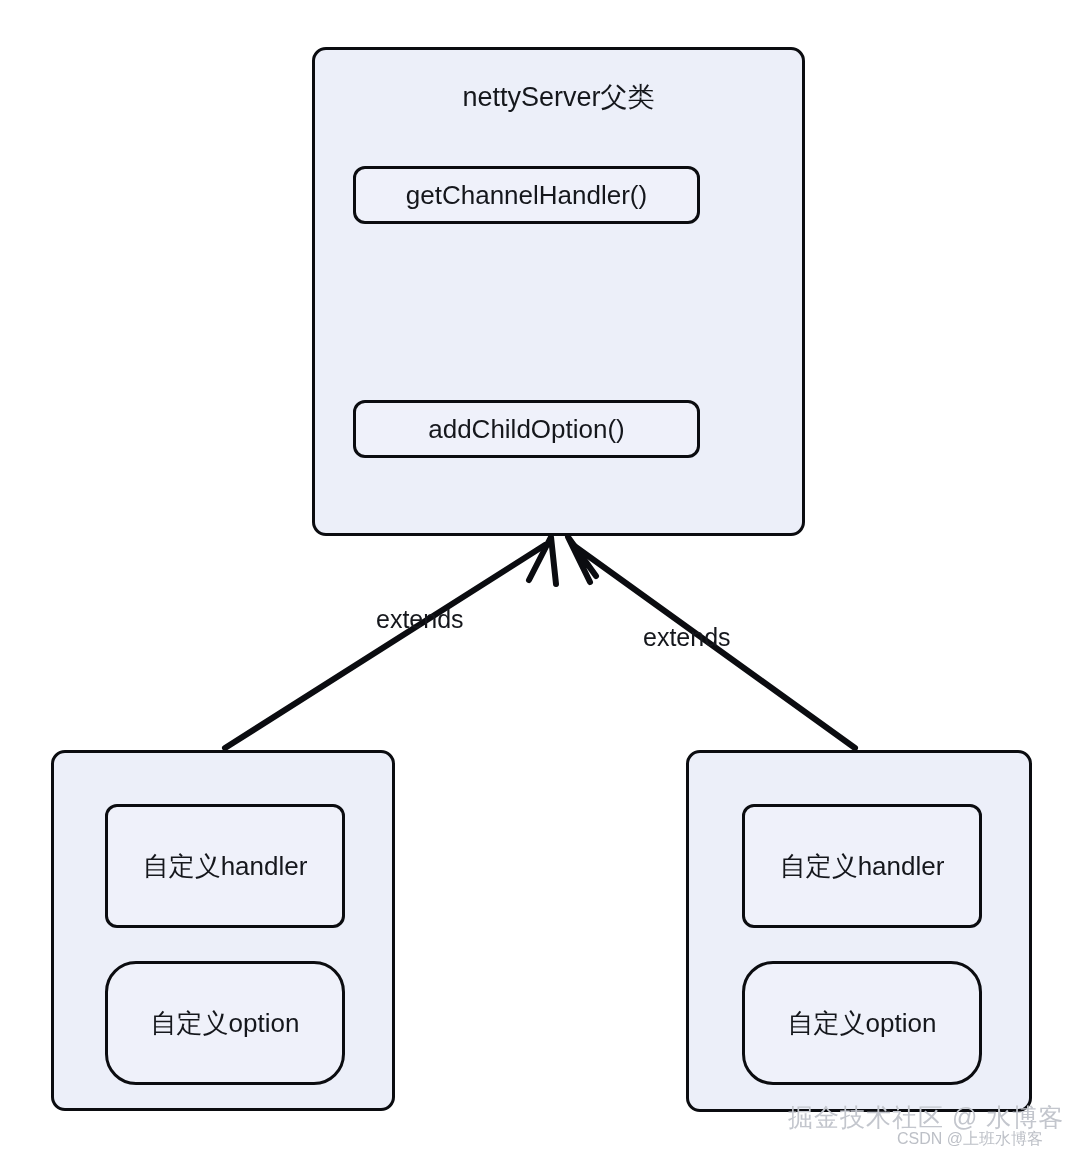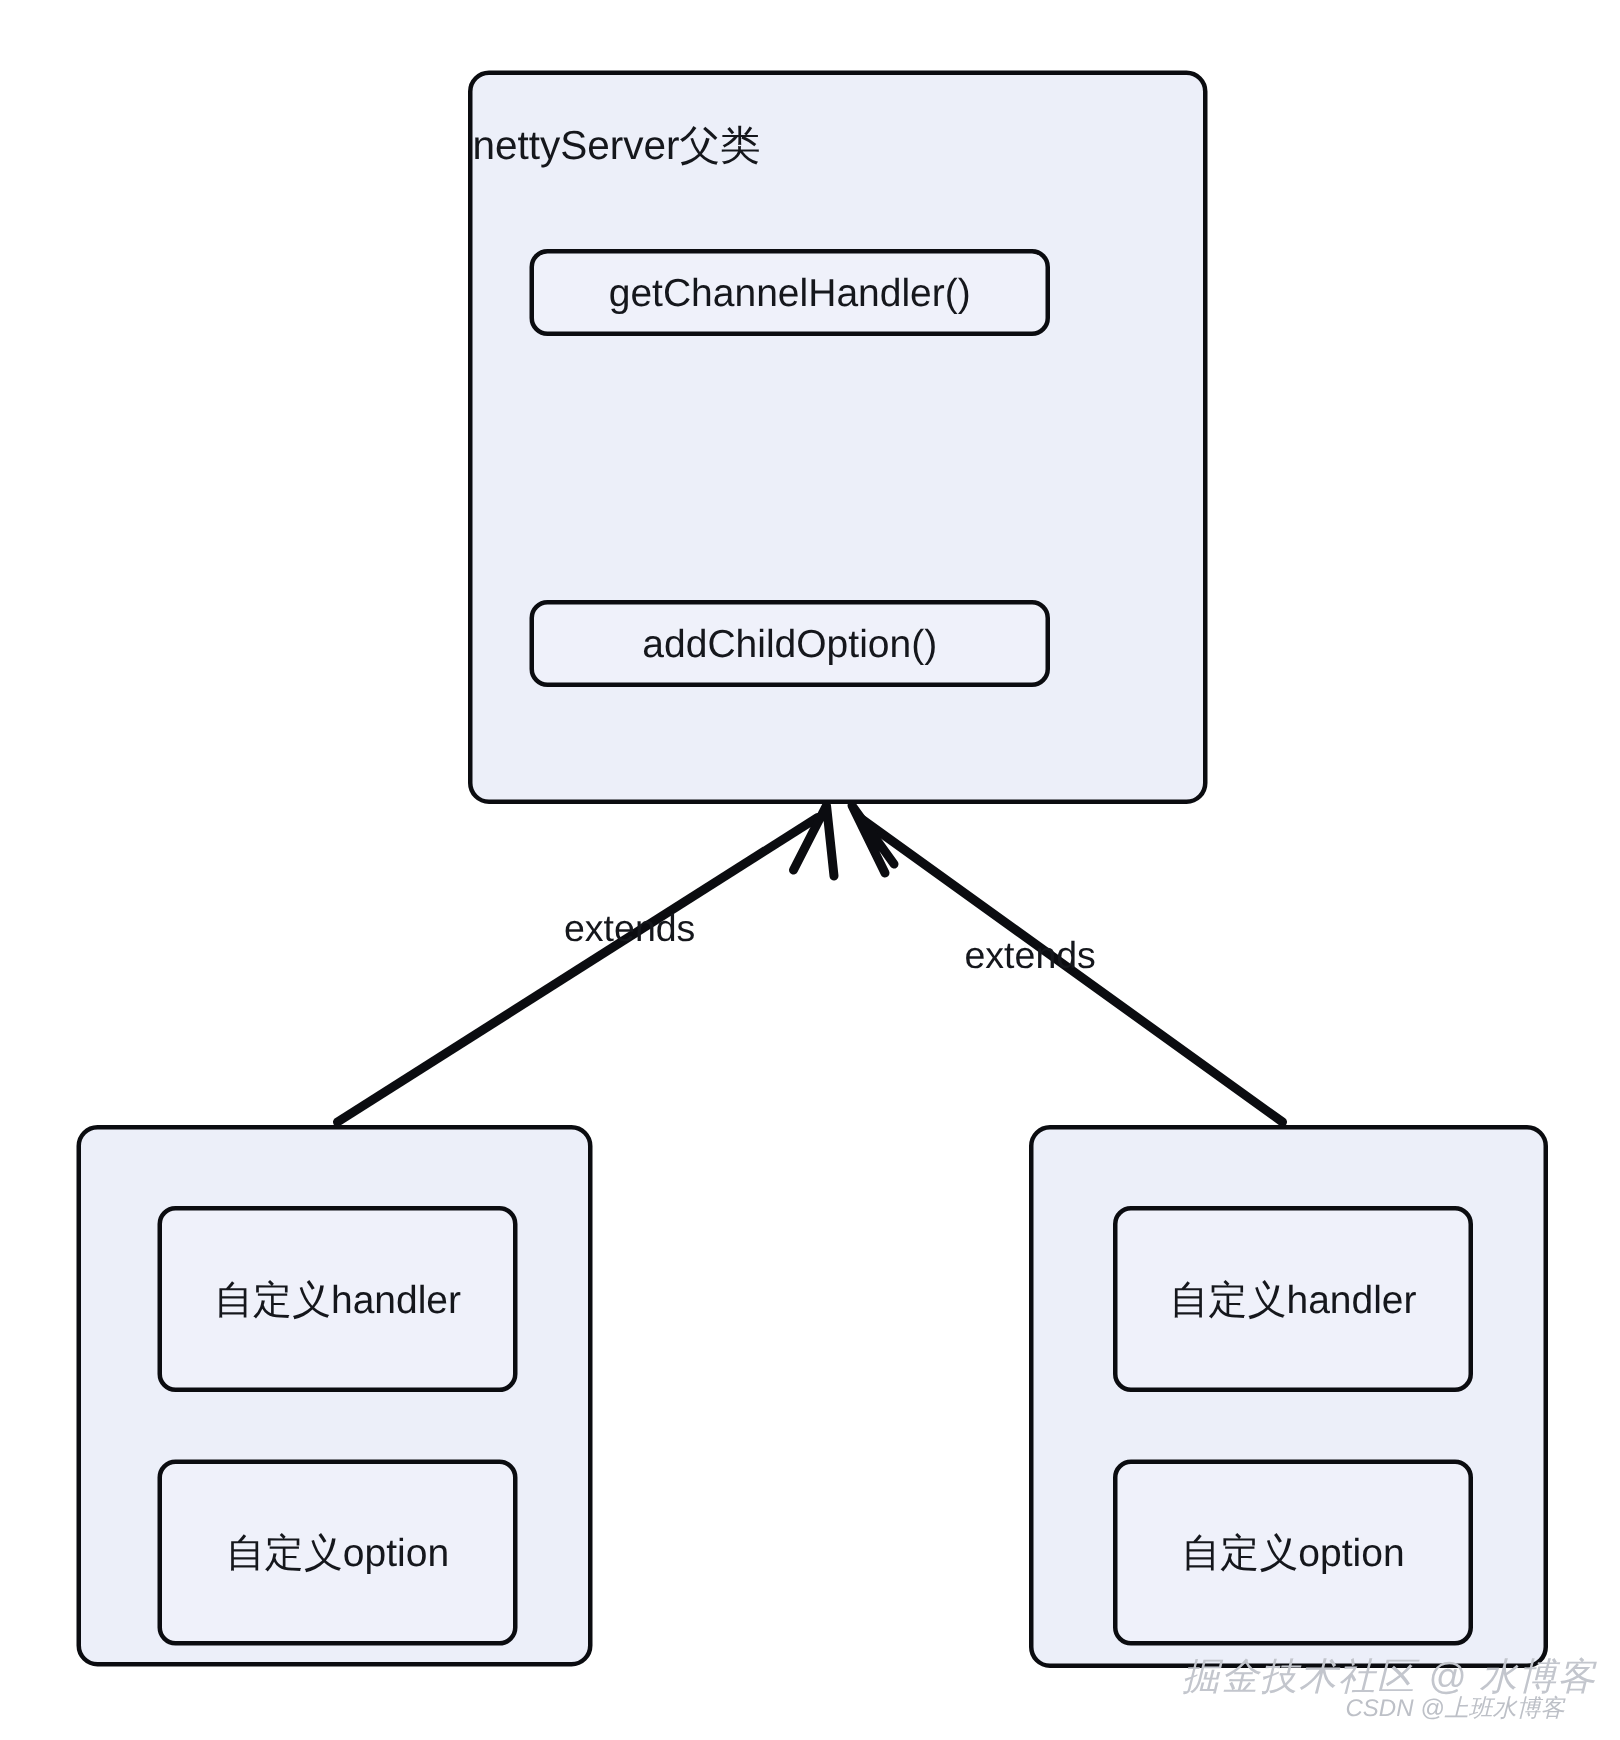--- a/index.html
+++ b/index.html
@@ -23,20 +23,21 @@
     position: absolute;
     box-sizing: border-box;
     background: #ECEFF9;
     border: 3px solid #0b0c10;
     border-radius: 14px;
   }
   .node-title {
     position: absolute;
     left: 0;
     right: 0;
+    text-align: center;
     color: #15171c;
     font-size: 27px;
     line-height: 32px;
     white-space: nowrap;
   }
   .member {
     position: absolute;
     box-sizing: border-box;
     background: #EFF1FA;
     border: 3px solid #0b0c10;
@@ -66,21 +67,21 @@
   #m2 { top: 330px; margin-top: 20px; }
 
   
   #child-left  { left: 51px;  top: 750px; width: 344px; height: 361px; }
   #child-right { left: 686px; top: 750px; width: 346px; height: 362px; }
 
   .child-member { width: 240px; height: 124px; }
   #child-left  .child-member { left: 51px; }
   #child-right .child-member { left: 53px; }
   .child-member-0 { top: 51px; }
-  .child-member-1 { top: 220px; }
+  .child-member-1 { top: 208px; border-radius: 31px; }
 
   
   #edges {
     position: absolute;
     left: 0; top: 0;
     width: 1080px;
     height: 1160px;
     pointer-events: none;
   }
   .edge-label {
@@ -91,21 +92,20 @@
     white-space: nowrap;
   }
   #edge-label-left  { left: 376px; top: 605px; }
   #edge-label-right { left: 643px; top: 623px; }
 
   
   .watermark {
     position: absolute;
     white-space: nowrap;
     color: #b9bcc4;
-    font-style: italic;
   }
   #watermark-juejin {
     left: 788px;
     top: 1101px;
     font-size: 25px;
     color: #c3c6cd;
     letter-spacing: 1px;
   }
   #watermark-csdn {
     left: 897px;

